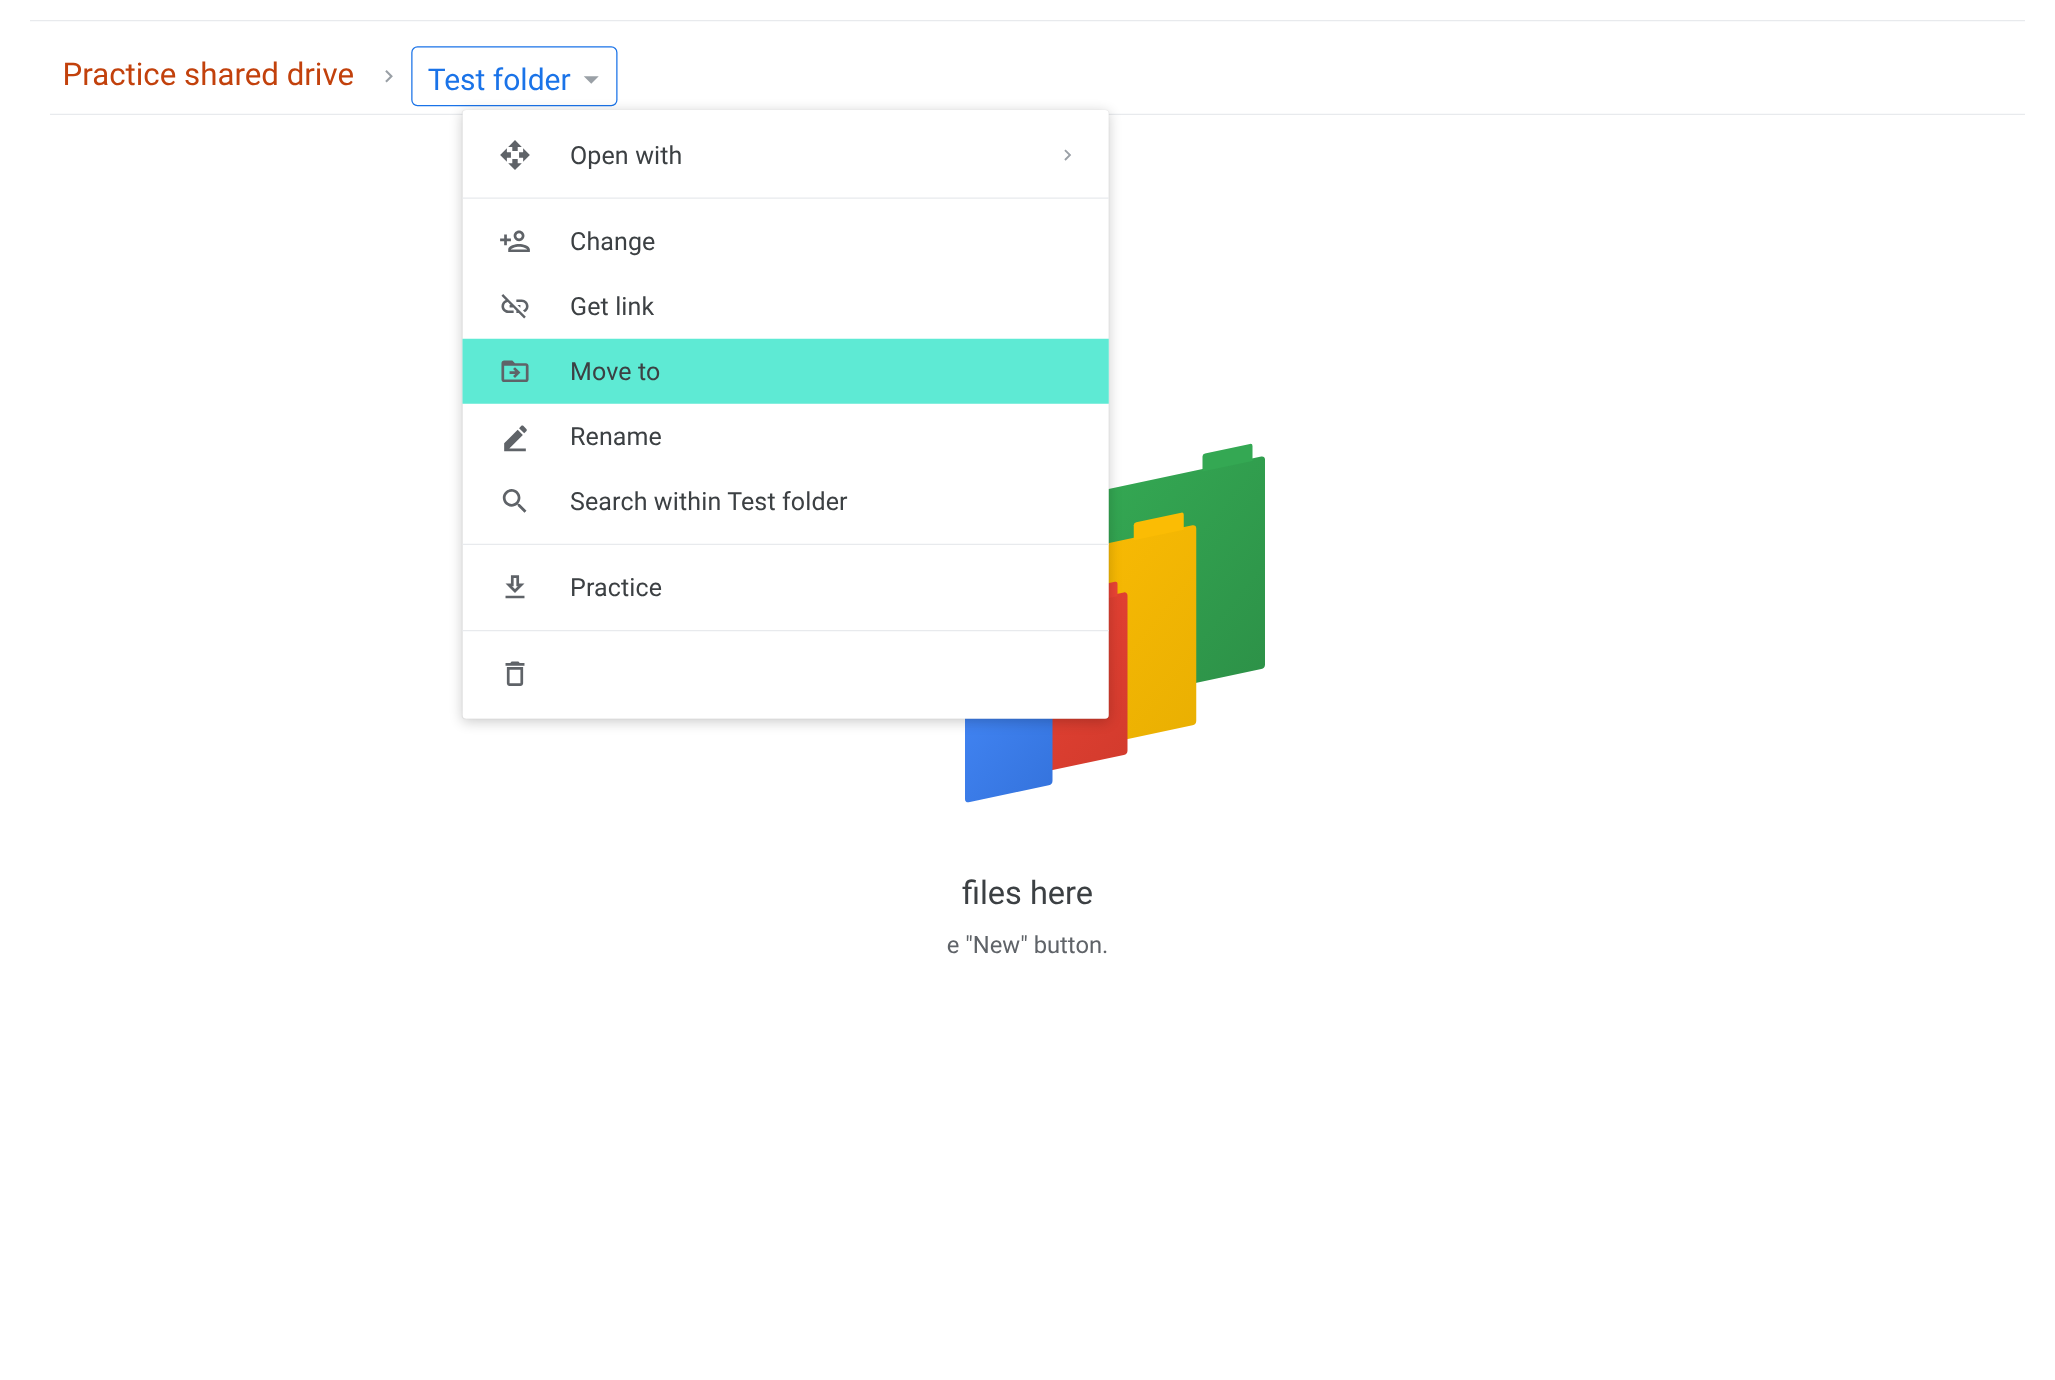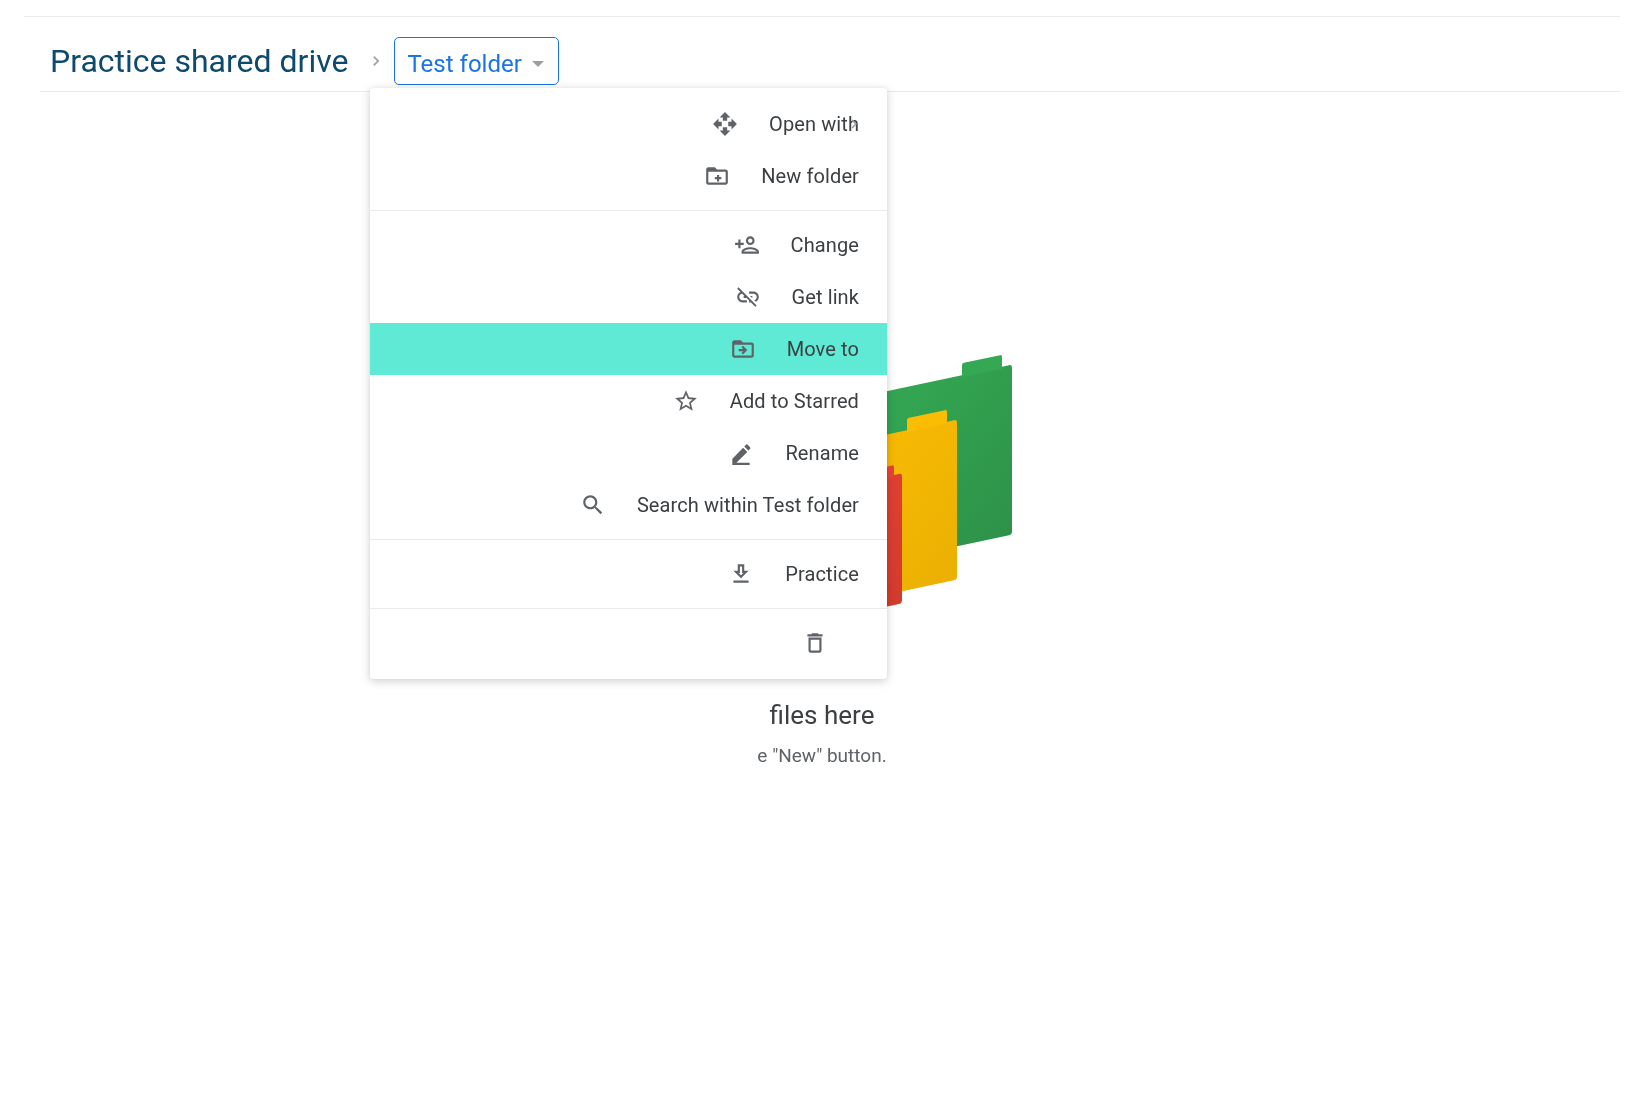--- a/index.html
+++ b/index.html
@@ -27,22 +27,22 @@
     position: absolute;
     top: 30px;
     left: 40px;
     right: 24px;
     height: 62px;
     display: flex;
     align-items: center;
     border-bottom: 1px solid #e8eaed;
   }
   .breadcrumb-item {
-    font-size: 32px;
-    color: #0c4a6e;
+    font-size: 25px;
+    color: #c2410c;
     padding: 6px 10px;
     border-radius: 6px;
     cursor: pointer;
   }
   .breadcrumb-chevron {
     color: #9aa0a6;
     margin: 0 8px;
     display: flex;
     align-items: center;
   }
@@ -80,21 +80,20 @@
     padding: 10px 0;
     z-index: 100;
   }
   .menu-item {
     display: flex;
     align-items: center;
     height: 52px;
     padding: 0 28px;
     cursor: pointer;
     position: relative;
-    justify-content: flex-end;
   }
   .menu-item.highlighted {
     background: #5eead4;
   }
   .menu-icon {
     width: 28px;
     height: 28px;
     display: flex;
     align-items: center;
     justify-content: center;
@@ -262,31 +261,20 @@
           <path d="M10 9h4V6h3l-5-5-5 5h3v3zm-1 1H6V7l-5 5 5 5v-3h3v-4zm14 2l-5-5v3h-3v4h3v3l5-5zm-9 3h-4v3H7l5 5 5-5h-3v-3z"></path>
         </svg>
     </span>
     <span class="menu-label">Open with</span>
     <span class="menu-submenu-arrow">
       <svg viewBox="0 0 24 24">
           <path d="M10 6L8.59 7.41 13.17 12l-4.58 4.59L10 18l6-6z"></path>
         </svg>
     </span>
   </div>
-  <div class="menu-item">
-    <span class="menu-icon">
-      <svg viewBox="0 0 24 24">
-          <path d="M20 6h-8l-2-2H4c-1.11 0-1.99.89-1.99 2L2 18c0 1.11.89 2 2 2h16c1.11 0 2-.89 2-2V8c0-1.11-.89-2-2-2zm0 12H4V8h16v10zm-8-7h2v2h2v2h-2v2h-2v-2h-2v-2h2z" fill-rule="evenodd"></path>
-          <path fill="none" d="M20 6h-8l-2-2H4c-1.11 0-2 .89-2 2v12c0 1.11.89 2 2 2h16c1.11 0 2-.89 2-2V8c0-1.11-.89-2-2-2zm0 12H4V8h16v10z"></path>
-          <path d="M4 8h16v10H4z" fill="none"></path>
-          <path d="M12 11h-2v2h2v2h2v-2h2v-2h-2V9h-2z" fill="none"></path>
-        </svg>
-    </span>
-    <span class="menu-label">New folder</span>
-  </div>
 
   <div class="menu-divider"></div>
 
   <div class="menu-item">
     <span class="menu-icon">
       <svg viewBox="0 0 24 24">
           <path d="M15 12c2.21 0 4-1.79 4-4s-1.79-4-4-4-4 1.79-4 4 1.79 4 4 4zm0-6c1.1 0 2 .9 2 2s-.9 2-2 2-2-.9-2-2 .9-2 2-2zm0 8c-2.67 0-8 1.34-8 4v2h16v-2c0-2.66-5.33-4-8-4zm-6 4c.22-.72 3.31-2 6-2 2.7 0 5.8 1.29 6 2H9zm-3-3v-3h3v-2H6V7H4v3H1v2h3v3h2z"></path>
         </svg>
     </span>
     <span class="menu-label">Change</span>
@@ -304,28 +292,20 @@
     <span class="menu-icon">
       <svg viewBox="0 0 24 24">
           <path d="M20 6h-8l-2-2H4c-1.1 0-2 .9-2 2v12c0 1.1.9 2 2 2h16c1.1 0 2-.9 2-2V8c0-1.1-.9-2-2-2zm0 12H4V8h16v10zm-8.01-9l-1.41 1.41L12.16 12H8v2h4.16l-1.59 1.59L11.99 17 16 13.01 11.99 9z"></path>
         </svg>
     </span>
     <span class="menu-label">Move to</span>
   </div>
   <div class="menu-item">
     <span class="menu-icon">
       <svg viewBox="0 0 24 24">
-          <path d="M22 9.24l-7.19-.62L12 2 9.19 8.63 2 9.24l5.46 4.73L5.82 21 12 17.27 18.18 21l-1.63-7.03L22 9.24zM12 15.4l-3.76 2.27 1-4.28-3.32-2.88 4.38-.38L12 6.1l1.71 4.04 4.38.38-3.32 2.88 1 4.28L12 15.4z"></path>
-        </svg>
-    </span>
-    <span class="menu-label">Add to Starred</span>
-  </div>
-  <div class="menu-item">
-    <span class="menu-icon">
-      <svg viewBox="0 0 24 24">
           <path d="M6 20h12v2H6zM18.7 8c.4-.4.4-1 0-1.4l-2.3-2.3c-.4-.4-1-.4-1.4 0l-1 1L17.7 9l1-1zM3 17.2V21h3.8l9.9-9.9-3.8-3.8L3 17.2z" fill="none"></path>
           <path d="M20.4 6.6l-2.3-2.3c-.4-.4-1-.4-1.4 0L15 6l3.8 3.8 1.7-1.7c.3-.5.3-1.1-.1-1.5zM4 17.2V21h3.8l10-10L14 7.2l-10 10zM4 23h16v-2H4v2z"></path>
         </svg>
     </span>
     <span class="menu-label">Rename</span>
   </div>
   <div class="menu-item">
     <span class="menu-icon">
       <svg viewBox="0 0 24 24">
           <path d="M15.5 14h-.79l-.28-.27C15.41 12.59 16 11.11 16 9.5 16 5.91 13.09 3 9.5 3S3 5.91 3 9.5 5.91 16 9.5 16c1.61 0 3.09-.59 4.23-1.57l.27.28v.79l5 4.99L20.49 19l-4.99-5zm-6 0C7.01 14 5 11.99 5 9.5S7.01 5 9.5 5 14 7.01 14 9.5 11.99 14 9.5 14z"></path>

